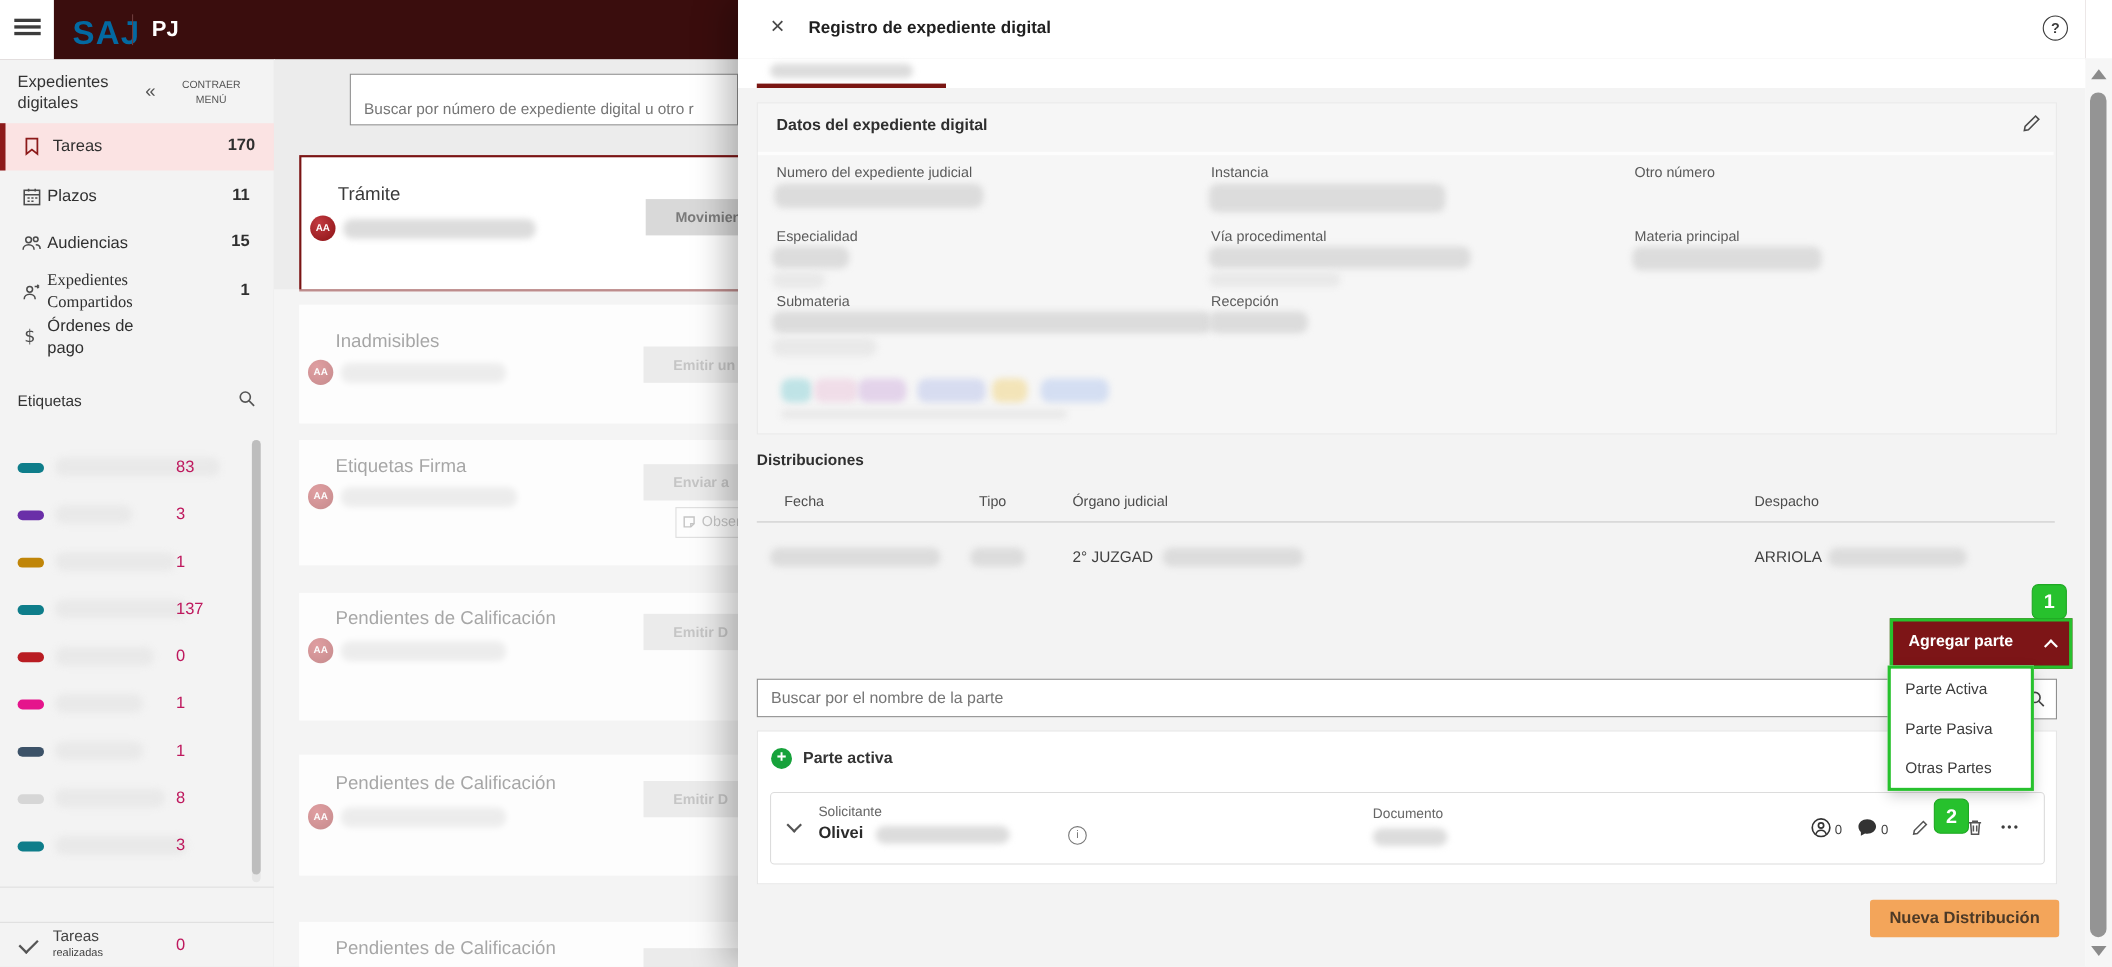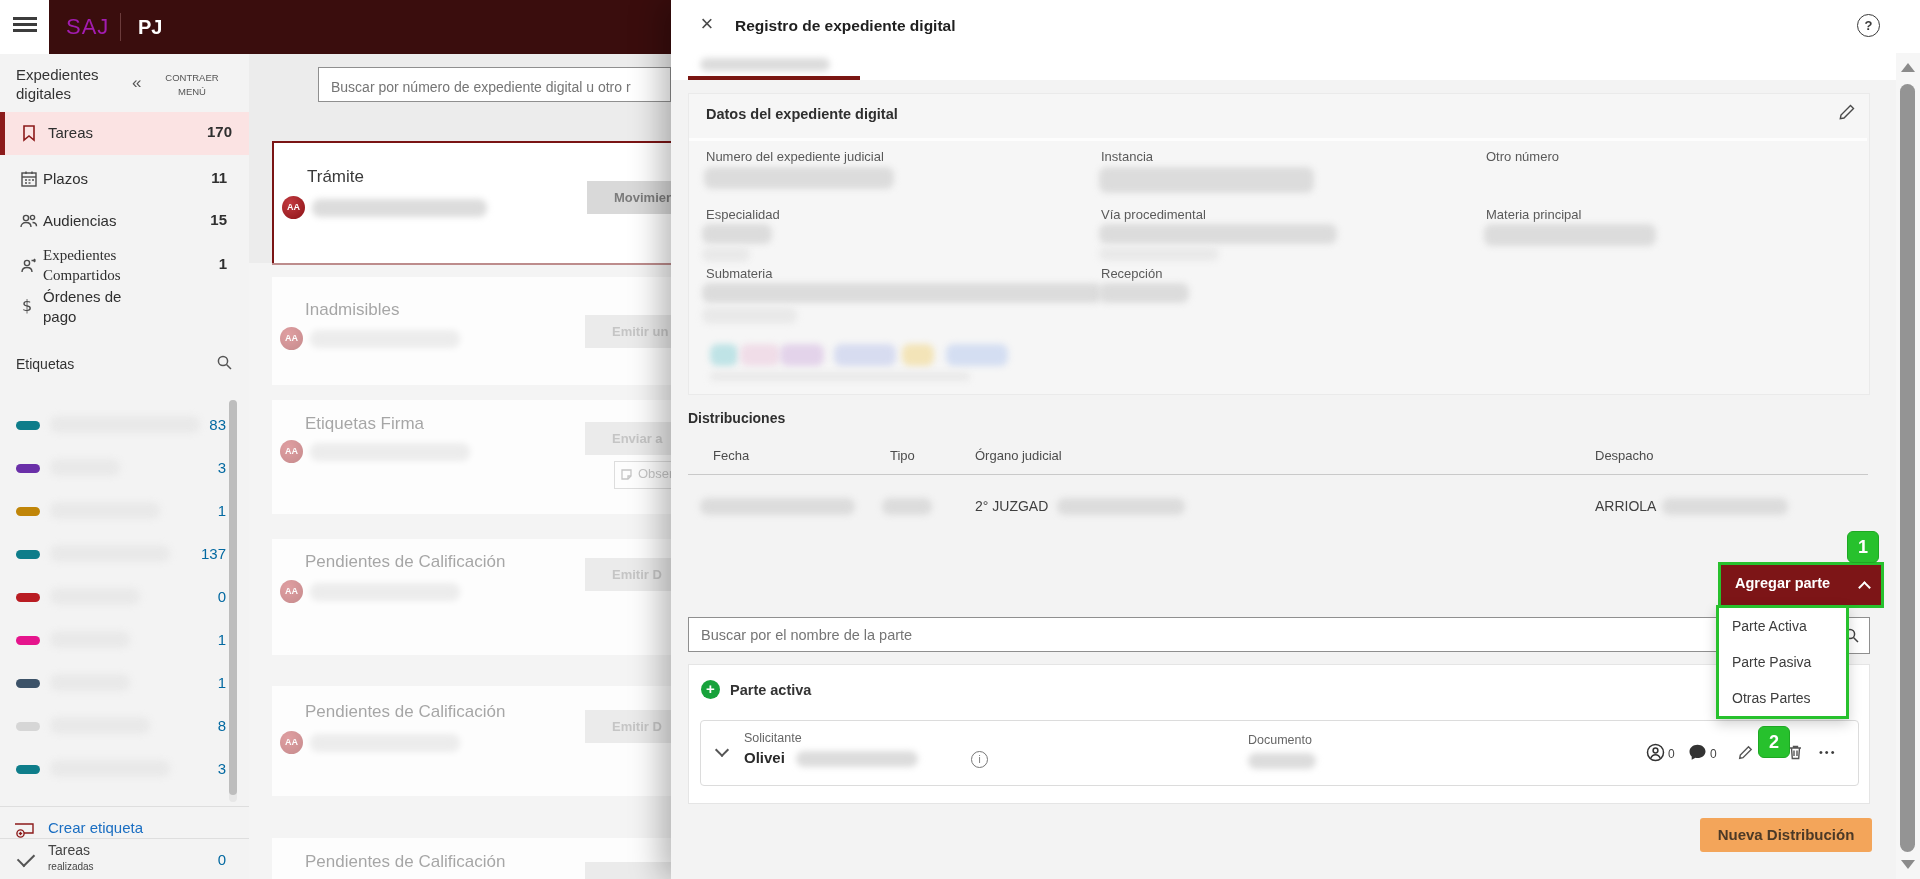--- a/index.html
+++ b/index.html
@@ -5,21 +5,21 @@
   html,body{margin:0;padding:0;background:#777;}
   #app{position:relative;width:1920px;height:879px;background:#ededed;overflow:hidden;
        font-family:"Liberation Sans","DejaVu Sans",sans-serif;-webkit-font-smoothing:antialiased;}
   .abs{position:absolute;}
   .blur{position:absolute;background:#dcdcdc;border-radius:8px;filter:blur(3px);}
   .blur.soft{background:#e9e9e9;}
   svg{display:block;}
   .ico{position:absolute;color:#4c4c4c;}
   .navlabel{font-size:15px;color:#2f2f2f;line-height:20px;}
   .navcount{font-size:15px;font-weight:bold;color:#2f2f2f;text-align:right;}
-  .tagcount{font-size:15px;color:#0369a1;text-align:right;}
+  .tagcount{font-size:15px;color:#be185d;}
   .fieldlbl{position:absolute;font-size:13px;color:#595959;}
   .collbl{position:absolute;font-size:13px;color:#4c4c4c;}
   .cardtitle{position:absolute;font-size:17px;color:#4a4a4a;}
   .graybtn{position:absolute;background:#d9d9d9;color:#8a8a8a;font-weight:bold;font-size:13px;
            line-height:33px;padding-left:27px;overflow:hidden;white-space:nowrap;}
   .avatar{position:absolute;width:23px;height:23px;border-radius:50%;
           background:radial-gradient(circle at 35% 30%,#c23a40,#8c1216);
           color:#fff;font-size:9px;font-weight:bold;text-align:center;line-height:23px;}
   .chev{display:inline-block;width:8px;height:8px;border-right:2px solid;border-bottom:2px solid;}
   .chev.down{transform:rotate(45deg);}
@@ -32,21 +32,21 @@
 </style>
 </head>
 <body>
 
 <div id="app">
 
   <div class="abs" style="left:0;top:0;width:1920px;height:54px;background:#3a0d0d;"></div>
   <div class="abs" style="left:0;top:0;width:49px;height:54px;background:#ffffff;">
     <div style="position:absolute;left:13px;top:23px;width:24px;height:2.6px;background:#3c3c3c;box-shadow:0 -6px 0 #3c3c3c,0 6px 0 #3c3c3c;"></div>
   </div>
-  <div class="abs" style="left:66px;top:14px;color:#a21caf;font-size:22px;font-weight:normal;letter-spacing:1px;">SAJ</div>
+  <div class="abs" style="left:66px;top:14px;color:#0369a1;font-size:30px;font-weight:bold;letter-spacing:1px;">SAJ</div>
   <div class="abs" style="left:120px;top:13px;width:1px;height:28px;background:#6b3b3b;"></div>
   <div class="abs" style="left:138px;top:16px;color:#fff;font-size:20px;font-weight:bold;">PJ</div>
 
   <div class="abs" style="left:0;top:54px;width:249px;height:825px;background:#f3f3f3;border-right:1px solid #dcdcdc;">
 
     <div class="abs" style="left:16px;top:11px;width:110px;font-size:15px;line-height:19px;color:#333;">Expedientes digitales</div>
     <div class="abs" style="left:122px;top:12px;width:118px;height:38px;cursor:pointer;">
       <span style="position:absolute;left:10px;top:7px;font-size:17px;color:#555;">«</span>
       <span style="position:absolute;left:28px;top:6px;width:84px;text-align:center;font-size:9.5px;color:#555;">CONTRAER</span>
       <span style="position:absolute;left:28px;top:20px;width:84px;text-align:center;font-size:9.5px;color:#555;">MENÚ</span>
@@ -165,45 +165,34 @@
         <span class="abs tagcount" style="left:160px;top:12px;width:66px;">3</span>
       </div>
     </div>
 
     <div class="abs" style="left:229px;top:346px;width:8px;height:402px;background:#e7e7e7;border-radius:4px;">
       <div style="position:absolute;left:0;top:0;width:8px;height:395px;background:#bdbdbd;border-radius:4px;"></div>
     </div>
 
     <div class="abs" style="left:0;top:752px;width:249px;height:1px;background:#dedede;"></div>
 
-    <div class="abs" style="left:0;top:756px;width:249px;height:40px;cursor:pointer;">
-      <span class="ico" style="left:13px;top:10px;color:#8c1a1a;">
-        <svg width="22" height="20" viewBox="0 0 22 20" fill="none" stroke="currentColor" stroke-width="1.4">
-            <path d="M2 4h18v9h-9"></path>
-            <circle cx="7.5" cy="13.5" r="3.6"></circle>
-            <line x1="7.5" y1="11.8" x2="7.5" y2="15.2"></line>
-            <line x1="5.8" y1="13.5" x2="9.2" y2="13.5"></line>
-          </svg>
-      </span>
-      <span class="abs" style="left:48px;top:9px;font-size:15px;color:#1a6ec2;">Crear etiqueta</span>
-    </div>
 
     <div class="abs" style="left:0;top:784px;width:249px;height:1px;background:#dedede;"></div>
 
     <div class="abs" style="left:0;top:786px;width:249px;height:40px;cursor:pointer;">
       <span class="abs" style="left:18px;top:13px;width:14px;height:8px;border-left:2px solid #555;border-bottom:2px solid #555;transform:rotate(-45deg);"></span>
       <span class="abs" style="left:48px;top:2px;font-size:14px;color:#444;">Tareas</span>
       <span class="abs" style="left:48px;top:21px;font-size:10px;color:#444;">realizadas</span>
       <span class="abs tagcount" style="left:160px;top:11px;width:66px;">0</span>
     </div>
   </div>
 
   <div class="abs" style="left:249px;top:54px;width:422px;height:825px;background:#ececec;"></div>
 
-  <input class="abs" type="text" style="left: 318px; top: 67px; width: 339px; height: 29px; border: 1px solid rgb(143, 143, 143); background: rgb(255, 255, 255); font-size: 14px; color: rgb(68, 68, 68); padding: 4px 0px 0px 12px; outline: none; font-family: inherit;" placeholder="Buscar por número de expediente digital u otro r">
+  <input class="abs" type="text" style="left: 318px; top: 67px; width: 339px; height: 29px; border: 1px solid rgb(143, 143, 143); background: rgb(255, 255, 255); font-size: 14px; color: rgb(68, 68, 68); padding: 16px 0px 0px 12px; outline: none; font-family: inherit;" placeholder="Buscar por número de expediente digital u otro r">
 
   <div class="abs" style="left:272px;top:141px;width:397px;height:120px;background:#fff;border:2px solid #7a1414;cursor:pointer;z-index:1;">
     <div class="cardtitle" style="left:33px;top:24px;color:#3a3a3a;">Trámite</div>
     <div class="avatar" style="left:8px;top:53px;">AA</div>
     <div class="blur" style="left:38px;top:56px;width:175px;height:18px;"></div>
     <div class="graybtn" style="left:313px;top:38px;width:84px;height:33px;color:#7b7b7b;">Movimien</div>
   </div>
 
   <div class="abs" style="left:272px;top:277px;width:399px;height:108px;background:#ffffff;z-index:1;">
     <div class="cardtitle" style="left:33px;top:23px;">Inadmisibles</div>

